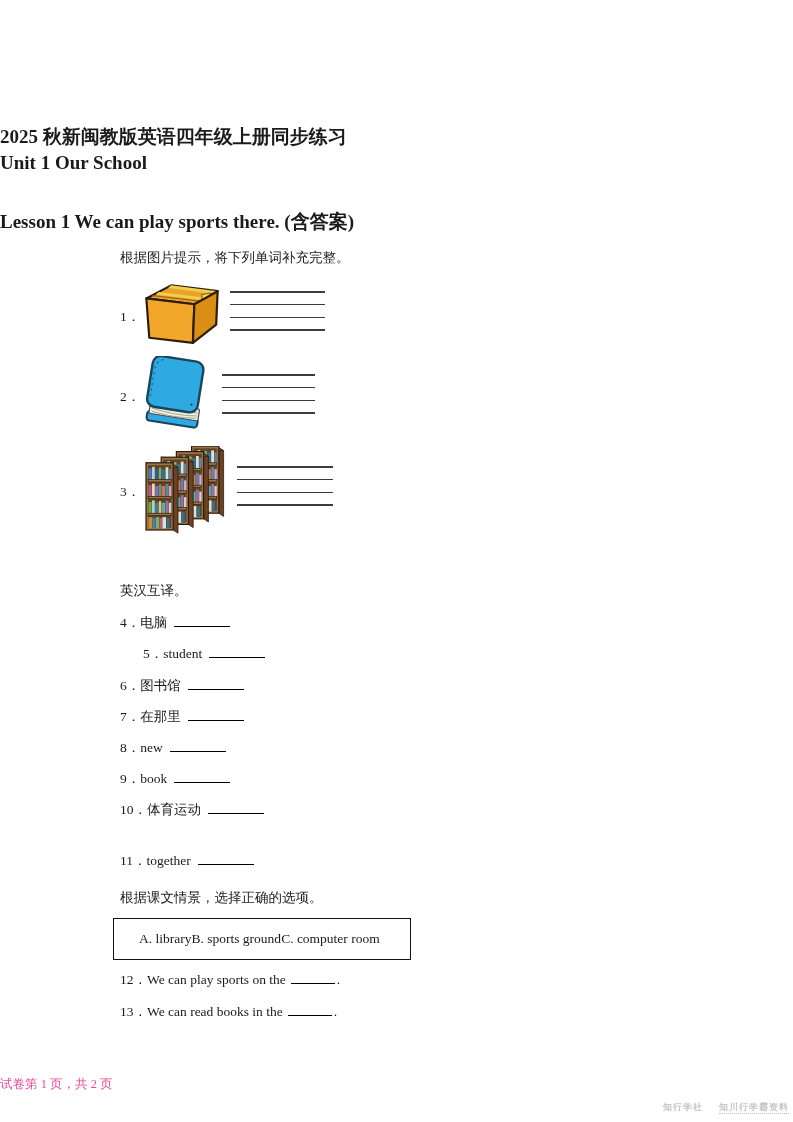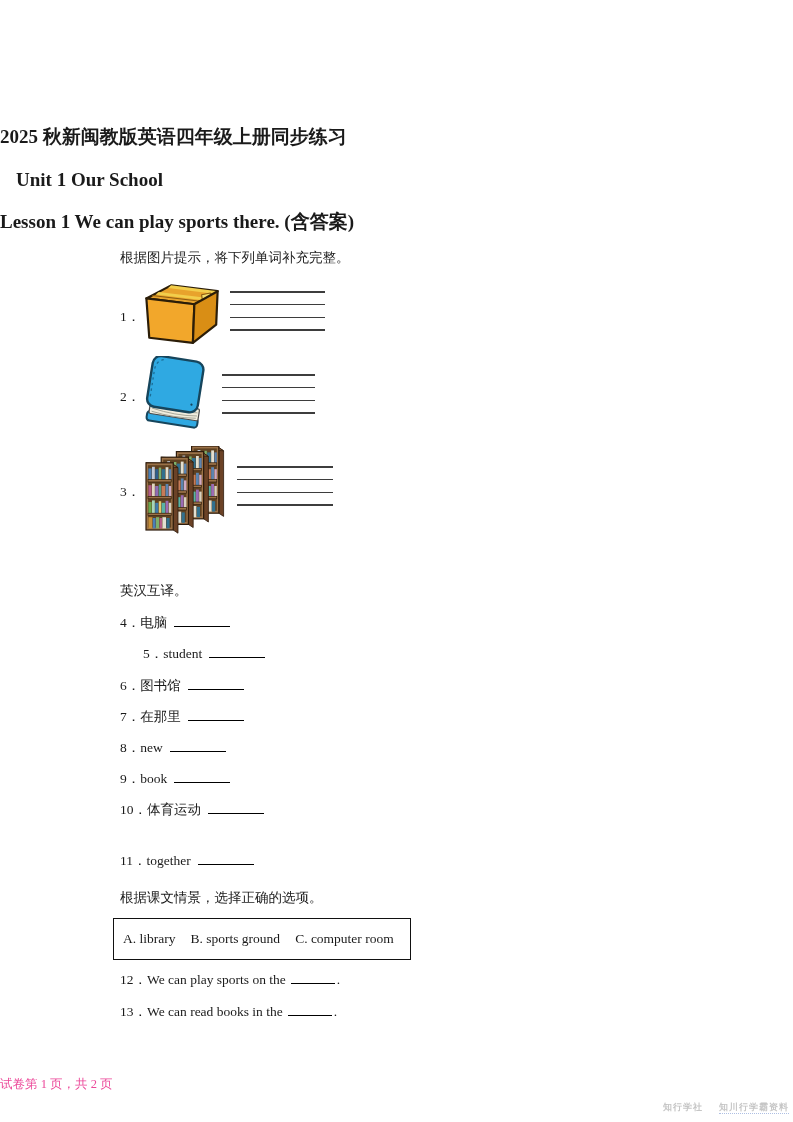--- a/index.html
+++ b/index.html
@@ -22,39 +22,39 @@
     border-bottom:1.3px solid #000;
     margin-left:7px;vertical-align:baseline;
   }
   .blank.short{width:44px;margin-left:5px;margin-right:2px;}
   .wlines div{
     height:1.5px;background:#3d3d3d;margin-bottom:11.3px;
   }
   .choice-box{
     border:1.5px solid #111;
     display:flex;align-items:center;
-    padding-left:9px;gap:15px;
+    padding-left:25px;
     font-size:13.5px;white-space:nowrap;
     box-sizing:border-box;
   }
   .footer{font-size:12.5px;color:#ec4899;}
   .watermark{
     font-size:9px;color:#c6c6c6;letter-spacing:1px;
     font-family:"Liberation Sans","DejaVu Sans",sans-serif;
     font-weight:bold;
   }
   .watermark .wm2{margin-left:16px;border-bottom:1px dotted #aebfe3;padding-bottom:1px;}
 </style>
 </head>
 <body>
 
 <div class="page">
 
   <div class="abs center title" style="top:126px;">2025 秋新闽教版英语四年级上册同步练习</div>
-  <div class="abs center title" style="top:169px;padding-left:16px;">Unit 1 Our School</div>
+  <div class="abs center title" style="top:152px;">Unit 1 Our School</div>
   <div class="abs center title" style="top:211px;">Lesson 1 We can play sports there. (含答案)</div>
 
   <div class="abs body-cn" style="left:120px;top:249px;">根据图片提示，将下列单词补充完整。</div>
 
   <div class="abs qnum" style="left:120px;top:308px;">1．</div>
   <svg class="abs" style="left:142px;top:279px;" width="80" height="68" viewBox="0 0 110 92">
     <g stroke-linejoin="round">
       <polygon points="6,26 40,8 104,16 72,34" fill="#E8A32C" stroke="#2b1d08" stroke-width="3"></polygon>
       <polygon points="40,8 104,16 99,19.5 36,11.5" fill="#F2CE4B" stroke="none"></polygon>
       <polygon points="23,17 88,25 84,28.5 19,20.5" fill="#F2CE4B" stroke="none"></polygon>

